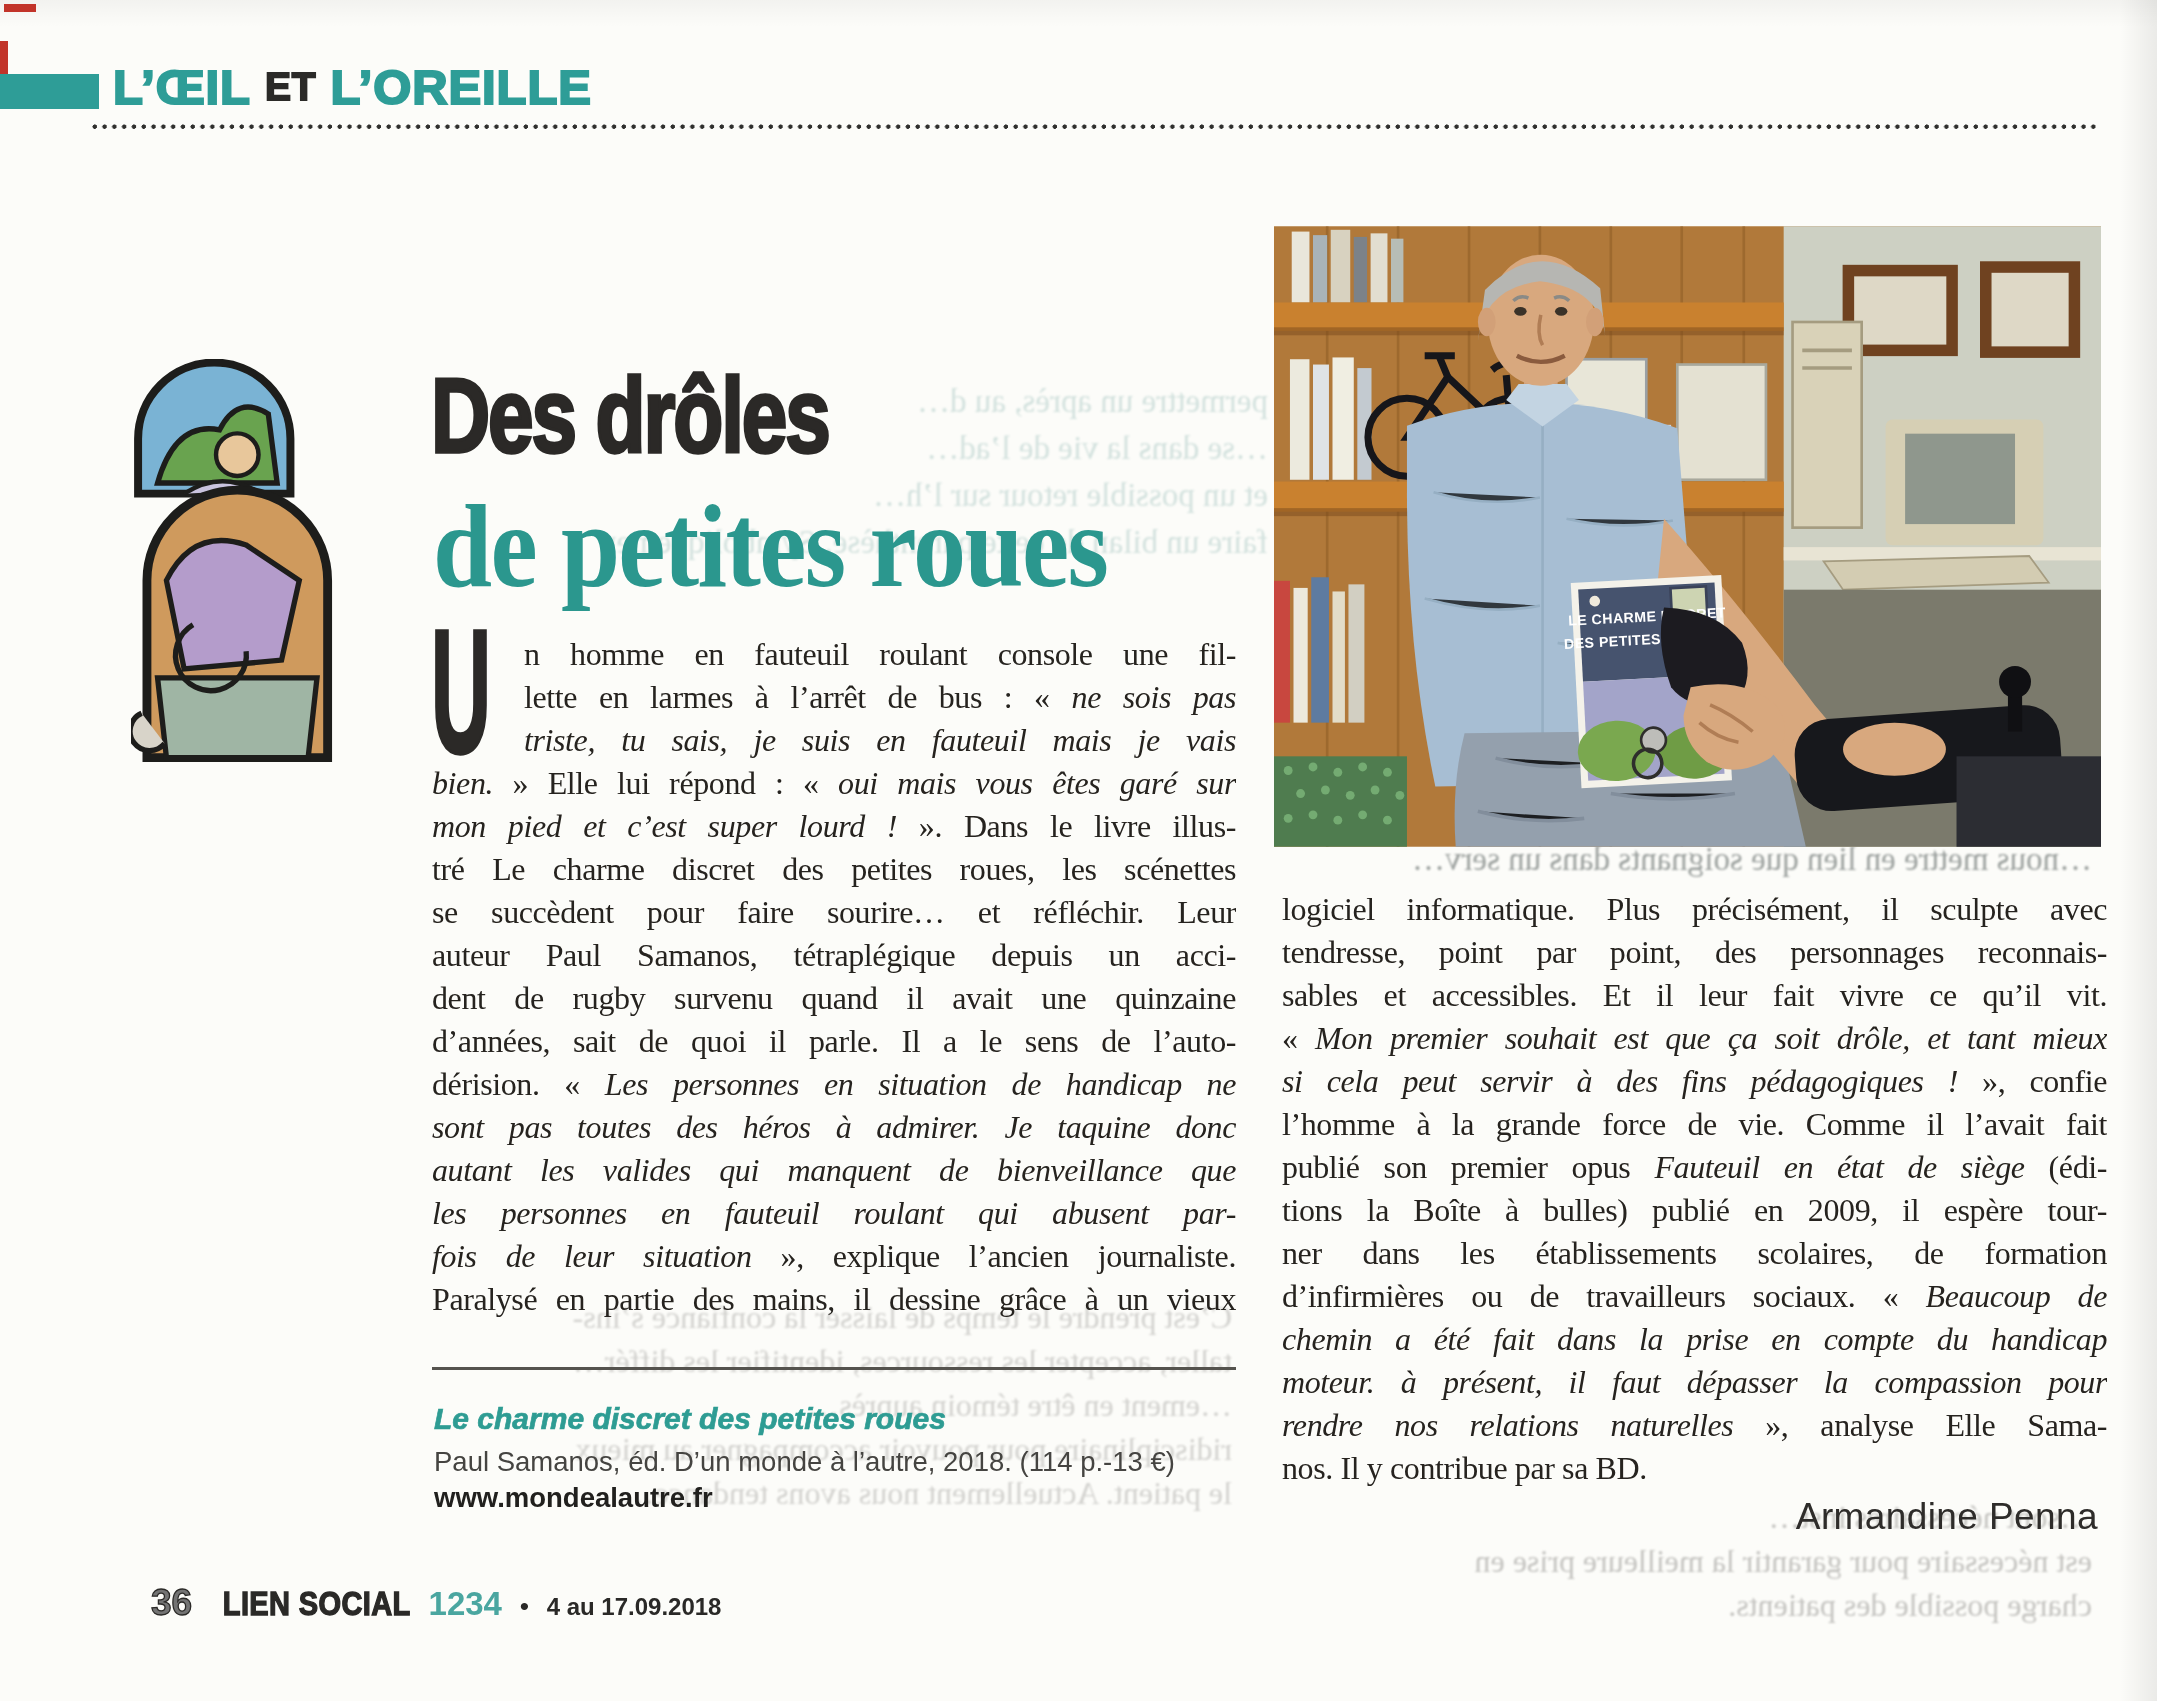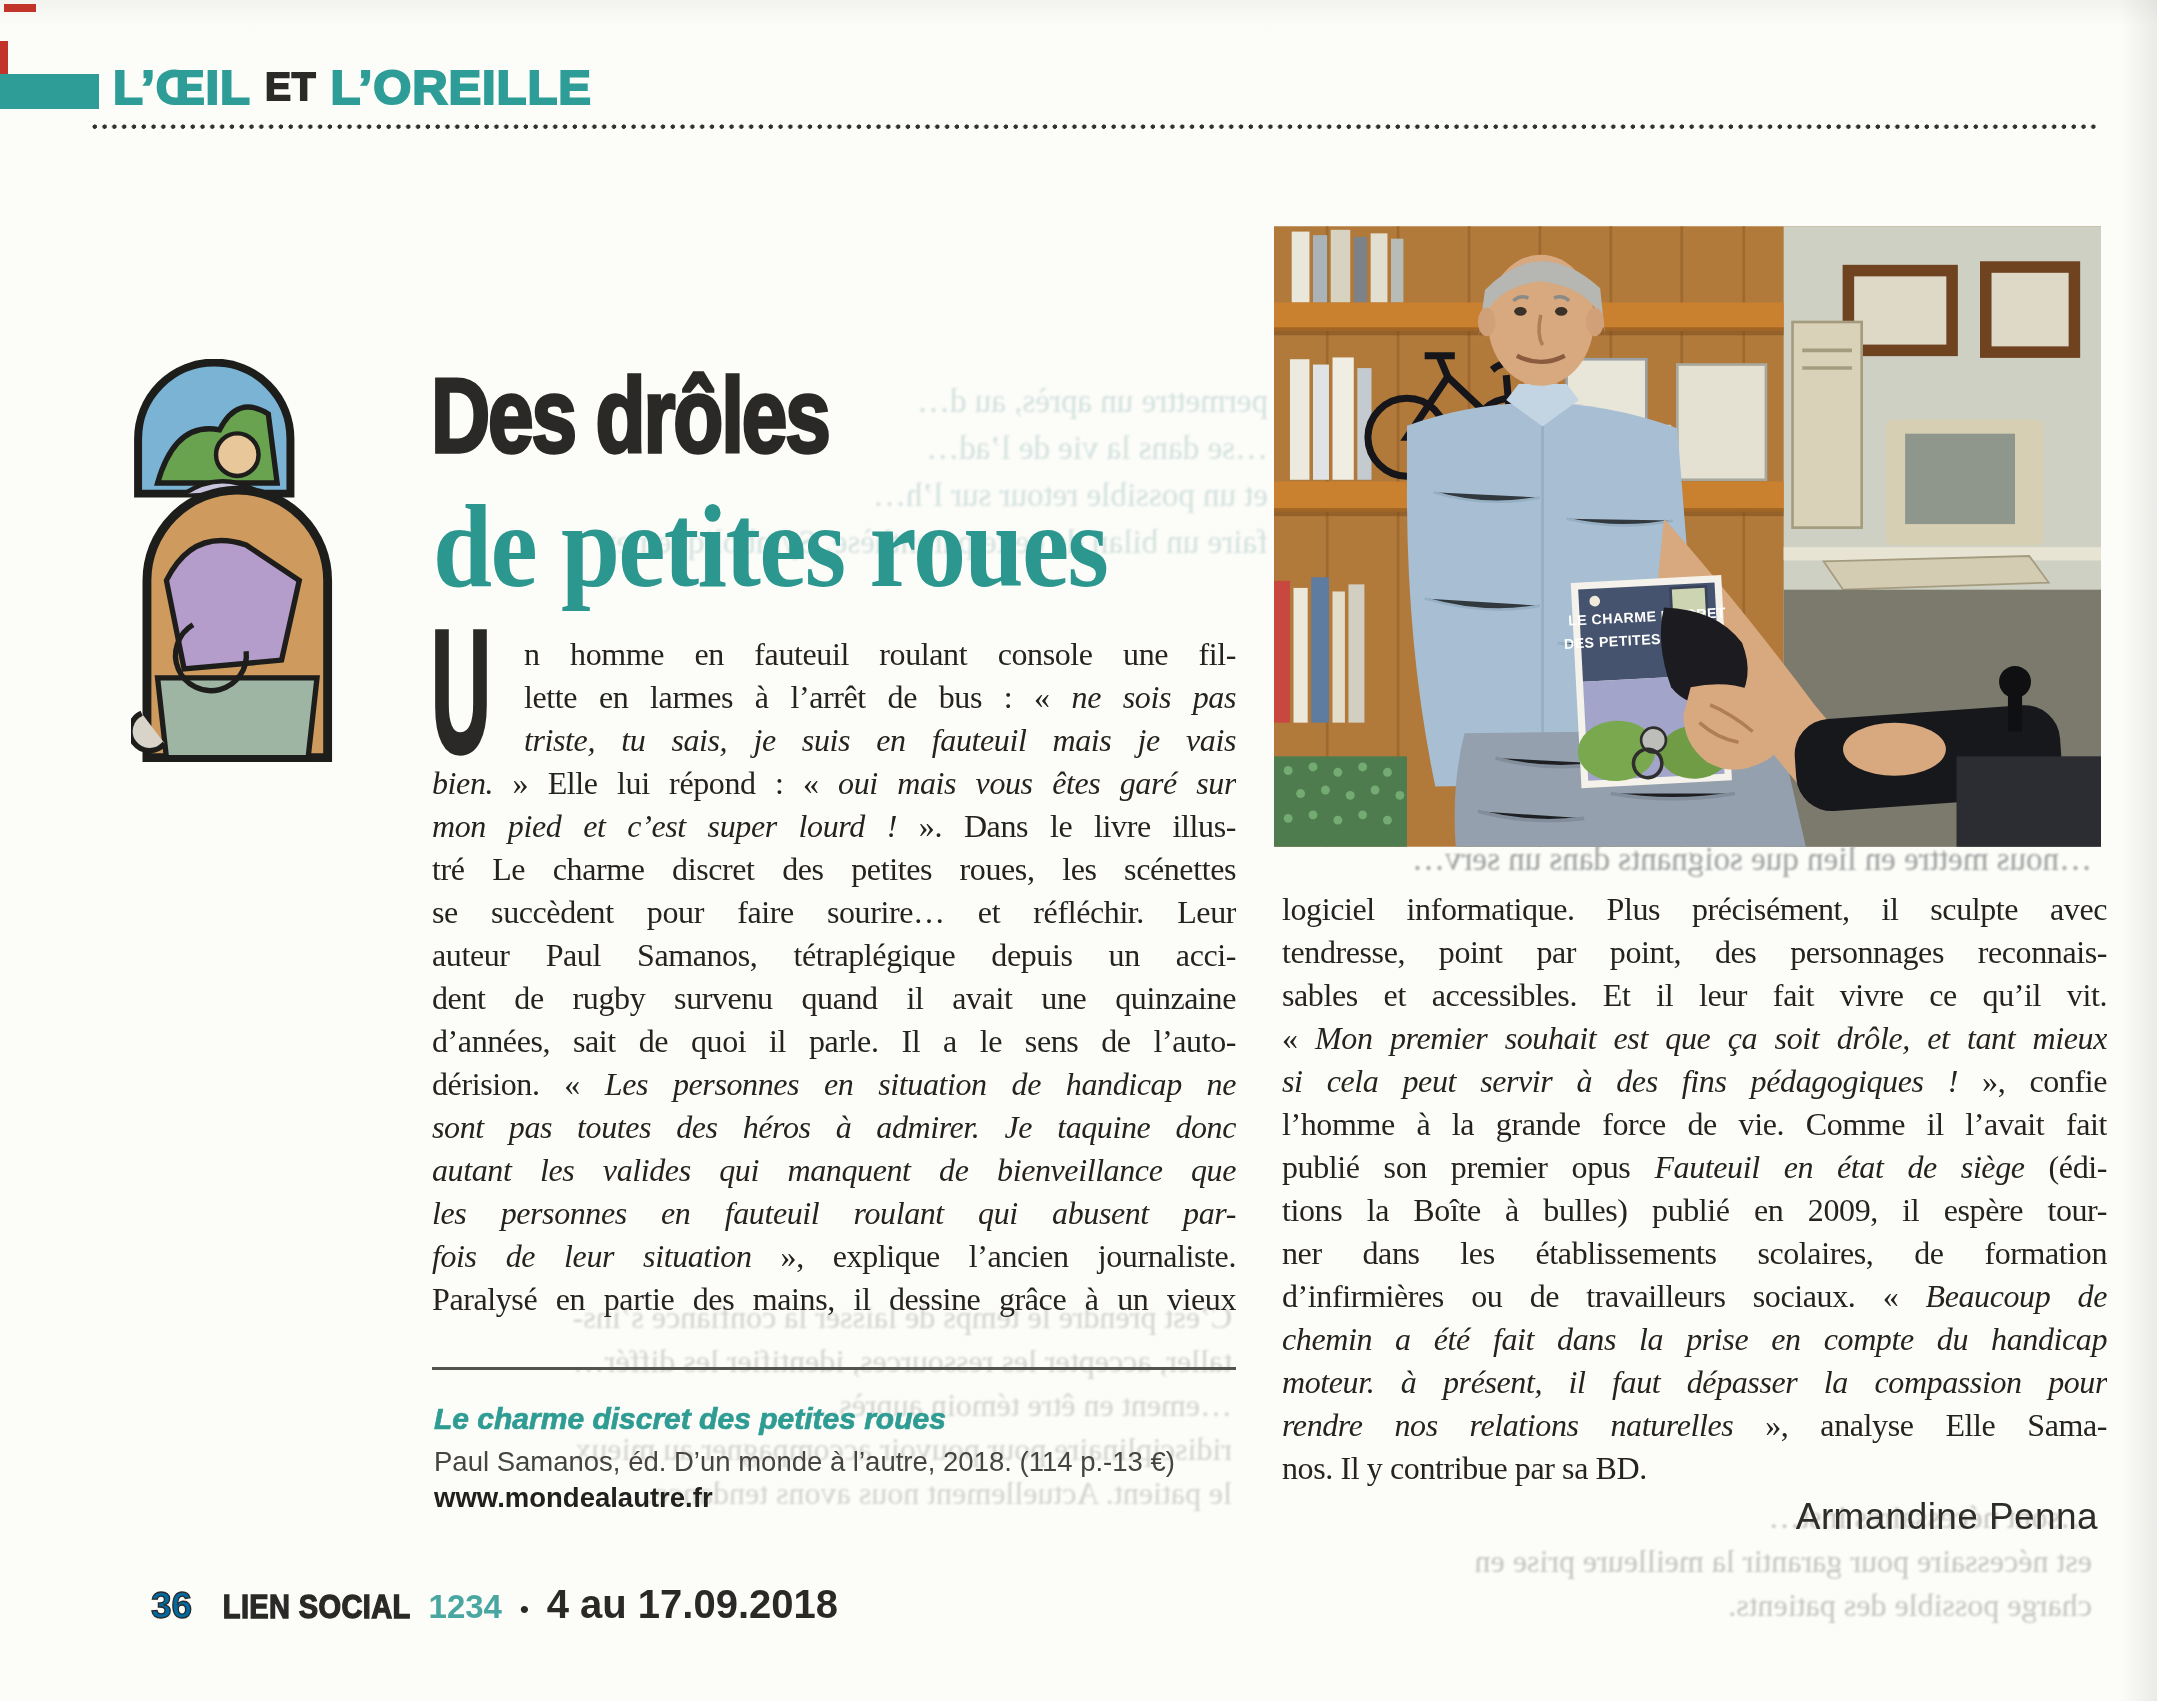--- a/index.html
+++ b/index.html
@@ -62,26 +62,26 @@
     font-family:"Liberation Sans",sans-serif;font-weight:700;font-style:italic;
     font-size:30px;color:#2e9c93;-webkit-text-stroke:0.7px #2e9c93;z-index:3;}
   .bookref-details{position:absolute;left:434px;top:1446px;
     font-family:"Liberation Sans",sans-serif;font-size:27.5px;color:#454441;z-index:3;}
   .bookref-url{position:absolute;left:434px;top:1482px;
     font-family:"Liberation Sans",sans-serif;font-weight:700;font-size:27.5px;color:#21201e;z-index:3;}
 
   
   .footer{position:absolute;left:151px;top:1582px;display:flex;align-items:baseline;gap:17.7px;
     font-family:"Liberation Sans",sans-serif;white-space:nowrap;z-index:3;}
-  .footer .pageno{font-size:37px;font-weight:700;color:#0369a1;-webkit-text-stroke:1.3px #2a2927;}
+  .footer .pageno{font-size:37px;font-weight:700;color:#737373;-webkit-text-stroke:1.3px #2a2927;}
   .footer .brand{font-size:33px;font-weight:700;color:#2a2927;-webkit-text-stroke:1.3px #2a2927;
     transform:scaleX(.88);transform-origin:left baseline;letter-spacing:0.4px;}
   .footer .issue{font-size:33px;font-weight:700;color:#4aa6a0;margin-left:-12.4px;}
   .footer .sep{font-size:26.6px;color:#2a2927;}
-  .footer .date{font-size:40px;font-weight:700;color:#2a2927;}
+  .footer .date{font-size:24px;font-weight:700;color:#2a2927;}
 
   
   .bd-logo{position:absolute;left:131px;top:359px;z-index:3;}
 
   
   .photo{position:absolute;left:1274px;top:226px;width:827px;height:621px;z-index:2;}
 
   
   .ghost{position:absolute;z-index:1;transform:scaleX(-1);
     font-family:"Liberation Serif",serif;filter:blur(1.1px);pointer-events:none;}

